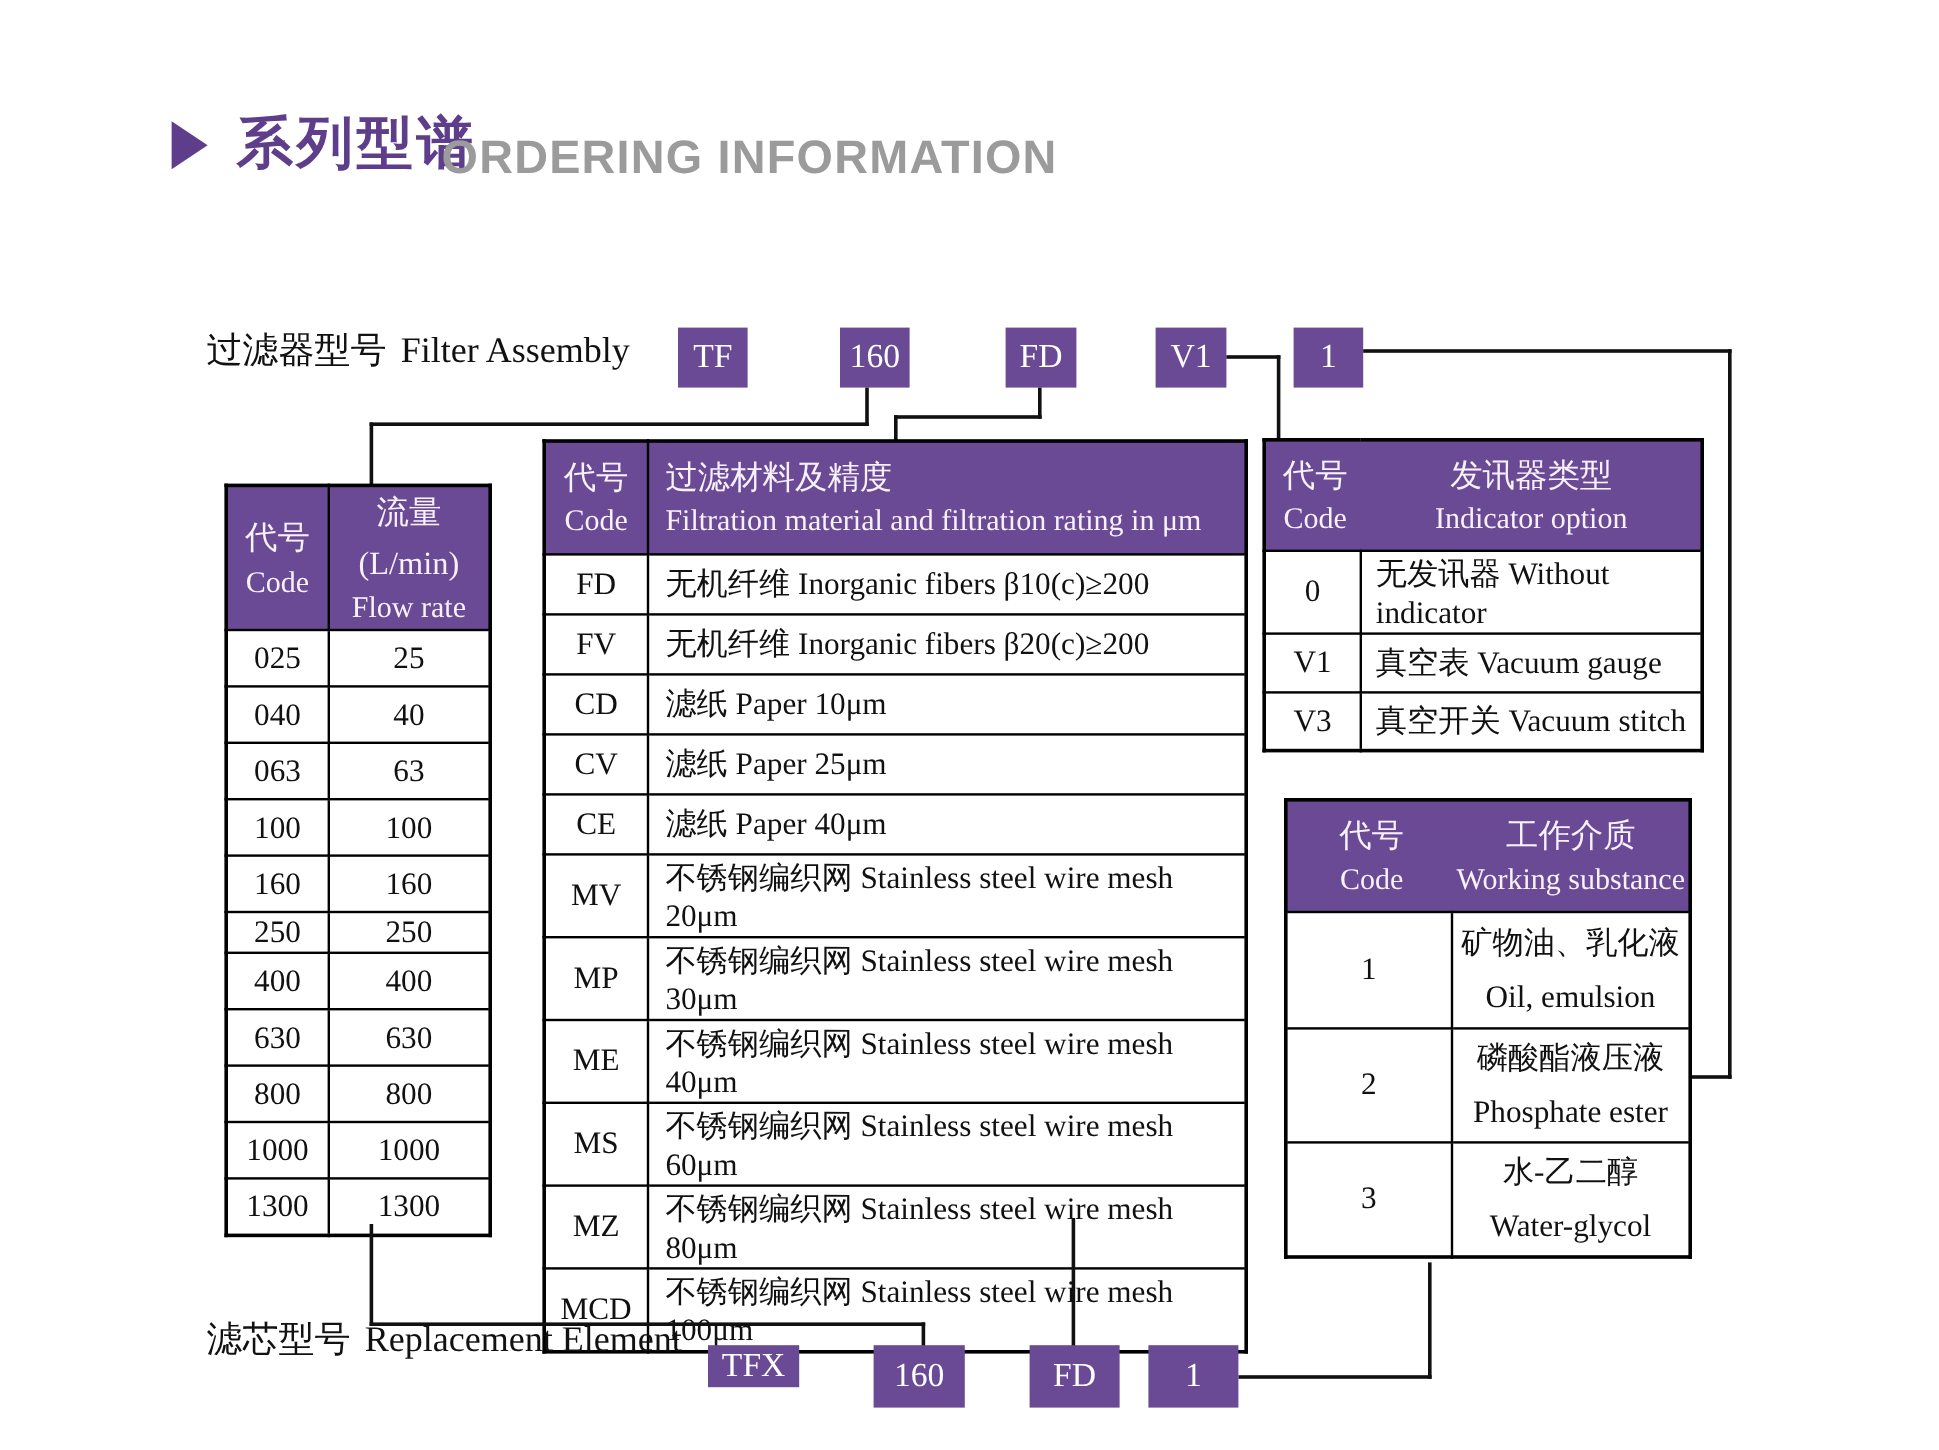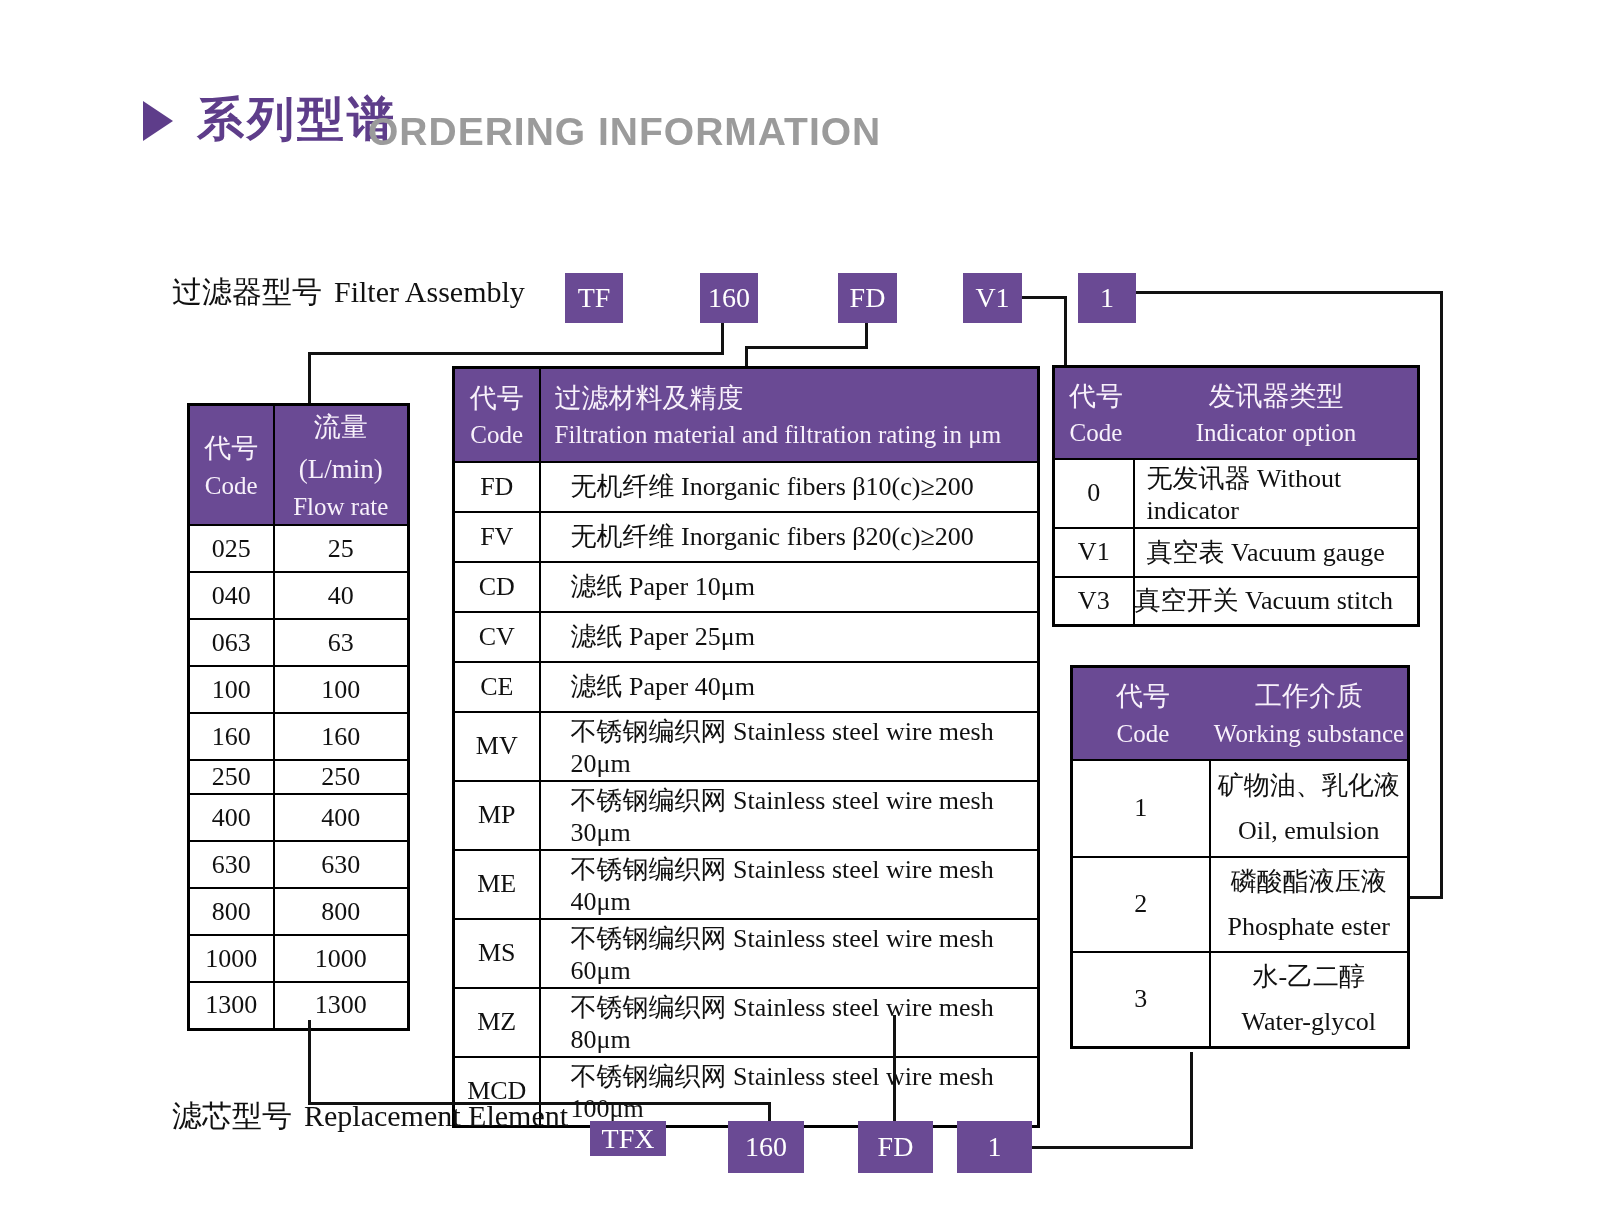--- a/index.html
+++ b/index.html
@@ -44,21 +44,21 @@
   table.tbl th,table.tbl td{border:2px solid #000;}
   table.tbl{border:3px solid #000;}
   table.tbl th{
     background:var(--purple);color:var(--header_text);font-weight:normal;
     text-align:center;vertical-align:middle;
   }
   table.tbl td{font-size:26px;vertical-align:middle;background:#fff;}
   .hzh{font-size:27px;line-height:1.55;}
   .hen{font-size:25px;line-height:1.3;}
   td.code{text-align:center;}
-  td.desc{text-align:left;padding-left:30px;}
+  td.desc{text-align:left;padding-left:14px;}
   
   .mh{display:flex;align-items:center;width:100%;}
   .mh .mh1{text-align:center;}
   .mh .mh2{flex:1;text-align:center;}
   td.sub2{text-align:center;line-height:1.75;}
   
   .line{position:absolute;background:var(--line);}
 </style>
 </head>
 <body>
@@ -248,21 +248,21 @@
       <tr style="height:49px;">
           <td class="code">0</td>
           <td class="desc" style="padding-left:12px;">无发讯器 Without indicator</td>
         </tr>
       <tr style="height:49px;">
           <td class="code">V1</td>
           <td class="desc" style="padding-left:12px;">真空表  Vacuum gauge</td>
         </tr>
       <tr style="height:49px;">
           <td class="code">V3</td>
-          <td class="desc" style="padding-left:0;">真空开关 Vacuum stitch</td>
+          <td class="desc" style="padding-left:12px;">真空开关 Vacuum stitch</td>
         </tr>
     </tbody>
   </table>
 
   <table class="tbl" style="left:1070px;top:665px;width:340px;">
     <colgroup>
         <col style="width:138px;">
         <col>
       </colgroup>
     <thead>

